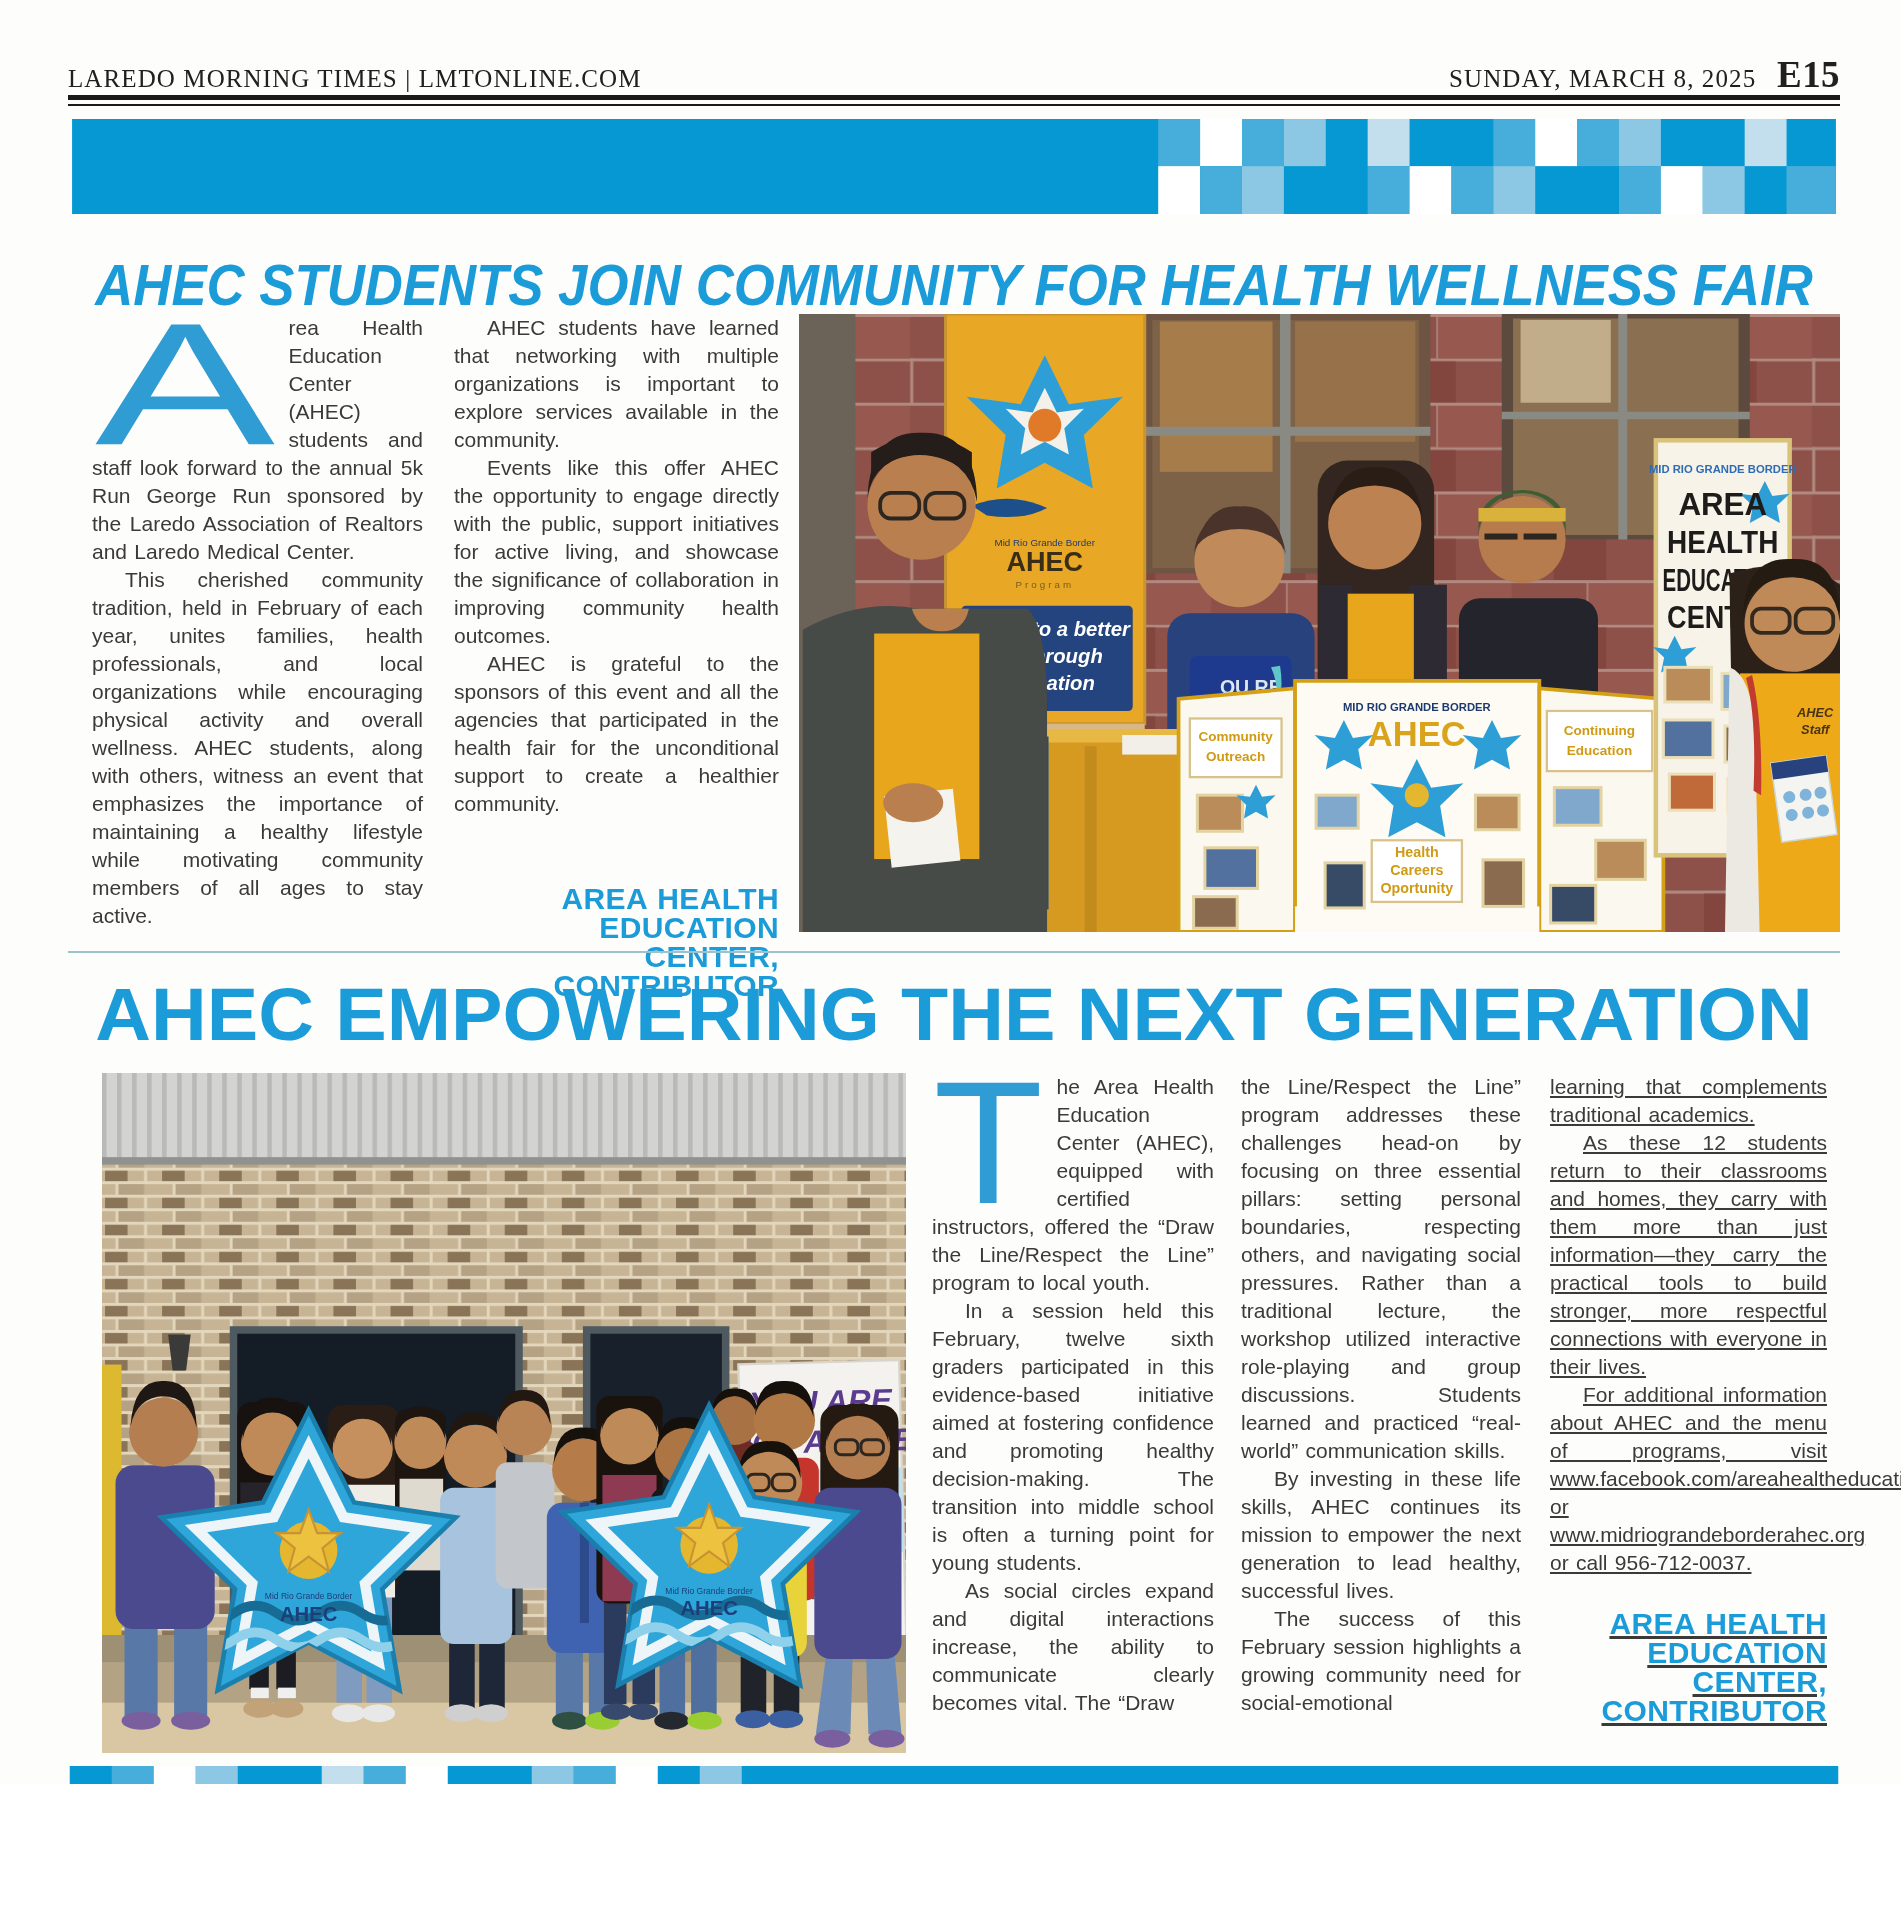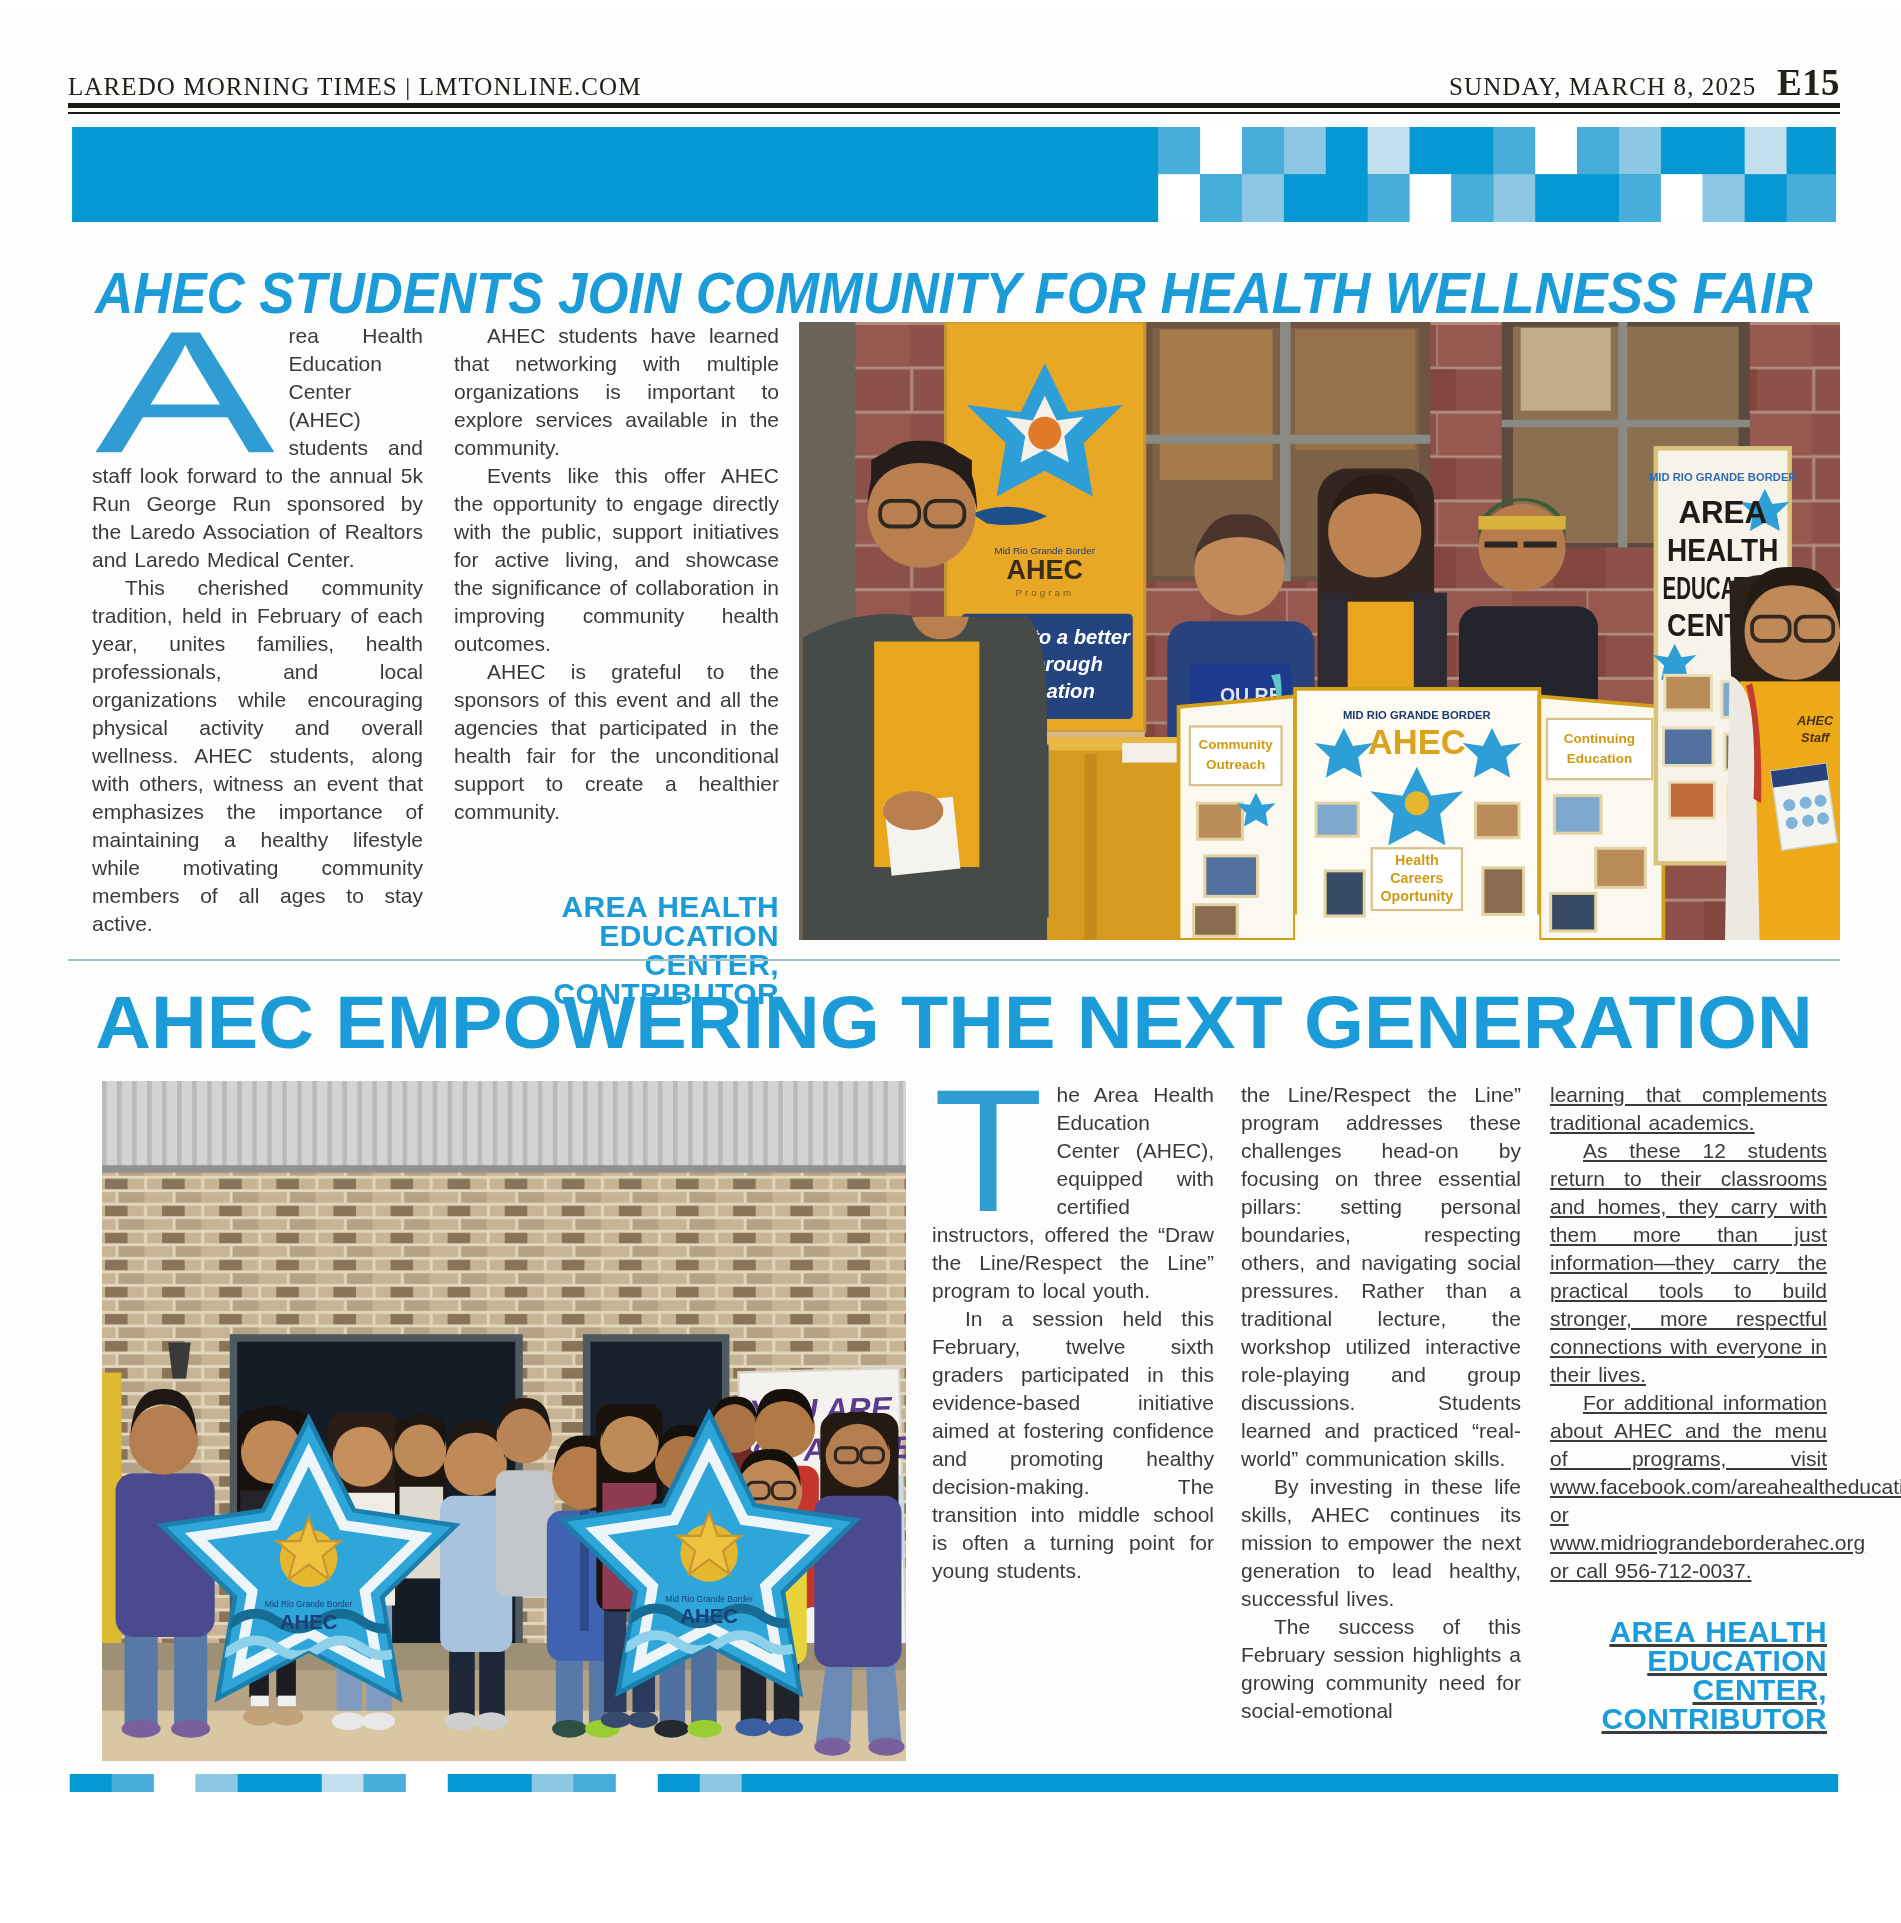--- a/index.html
+++ b/index.html
@@ -1,17 +1,17 @@
 <!DOCTYPE html>
 <html style="font-size:12px"><head>
 <meta charset="utf-8">
 <style>
   html,body{margin:0;padding:0;background:#ffffff;}
   .page{position:relative;width:1901px;height:1784px;background:#fdfdfc;overflow:hidden;
-        font-family:"Liberation Sans",sans-serif;margin-top:8px;}
+        font-family:"Liberation Sans",sans-serif;}
   .abs{position:absolute;}
   
   .masthead{top:53px;left:68px;width:1772px;height:33px;
             font-family:"Liberation Serif",serif;font-size:25px;color:#22201c;
             letter-spacing:1.1px;display:flex;justify-content:space-between;align-items:baseline;}
   .masthead .pageno{font-weight:bold;font-size:37px;letter-spacing:0.4px;margin-left:13.5px;}
   .rule-thick{top:95px;left:68px;width:1772px;height:4.5px;background:#1b1a17;}
   .rule-thin{top:104px;left:68px;width:1772px;height:1.5px;background:#1b1a17;}
   
   .headline-svg text{font-family:"Liberation Sans",sans-serif;font-weight:bold;fill:#1b9cd8;}
@@ -473,20 +473,21 @@
 
   <div class="col" style="left:932px;top:1073px;width:282px;">
     <p>
       <span class="dropcap">
           <svg width="114" height="129" viewBox="0 0 152 172" style="font-size:28px">
             <text x="2" y="167" font-size="232" fill="#2f9cd4" font-family="Liberation Sans, sans-serif" textLength="146" lengthAdjust="spacingAndGlyphs">T</text>
           </svg>
         </span><span>he Area Health Education Center (AHEC), equipped with certified instructors, offered the “Draw the Line/Respect the Line” program to local youth.</span>
     </p>
     <p class="ind">In a session held this February, twelve sixth graders participated in this evidence-based initiative aimed at fostering confidence and promoting healthy decision-making. The transition into middle school is often a turning point for young students.</p>
+    <p class="ind">As social circles expand and digital interactions increase, the ability to communicate clearly becomes vital. The “Draw</p>
   </div>
 
   <div class="col" style="left:1241px;top:1073px;width:280px;">
     <p>the Line/Respect the Line” program addresses these challenges head-on by focusing on three essential pillars: setting personal boundaries, respecting others, and navigating social pressures. Rather than a traditional lecture, the workshop utilized interactive role-playing and group discussions. Students learned and practiced “real-world” communication skills.</p>
     <p class="ind">By investing in these life skills, AHEC continues its mission to empower the next generation to lead healthy, successful lives.</p>
     <p class="ind">The success of this February session highlights a growing community need for social-emotional</p>
   </div>
 
   <div class="col" style="left:1550px;top:1073px;width:277px;text-decoration:underline;">
     <p>learning that complements traditional academics.</p>

